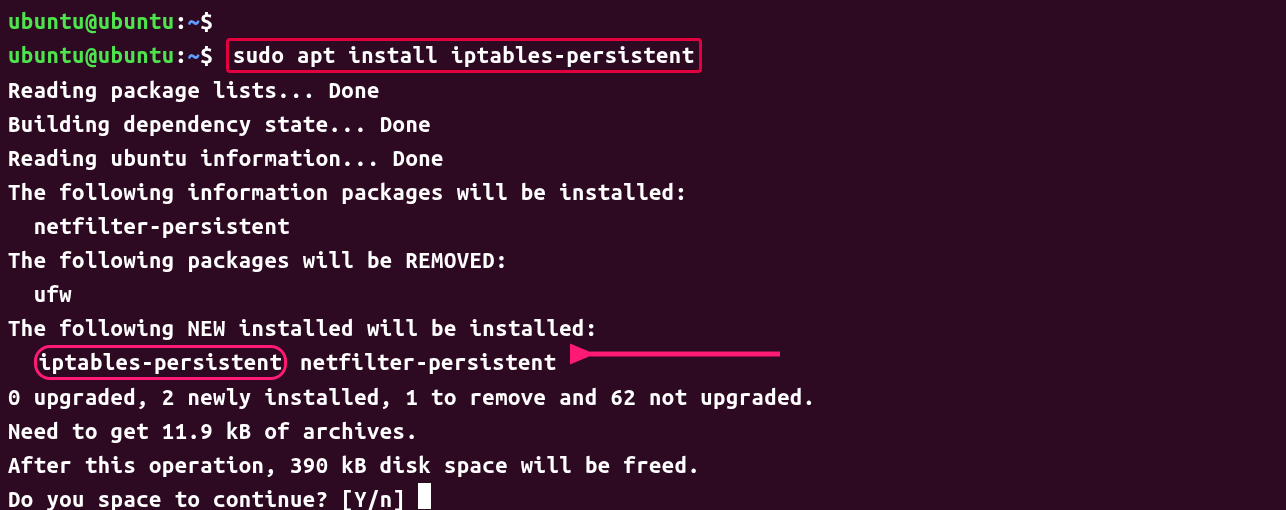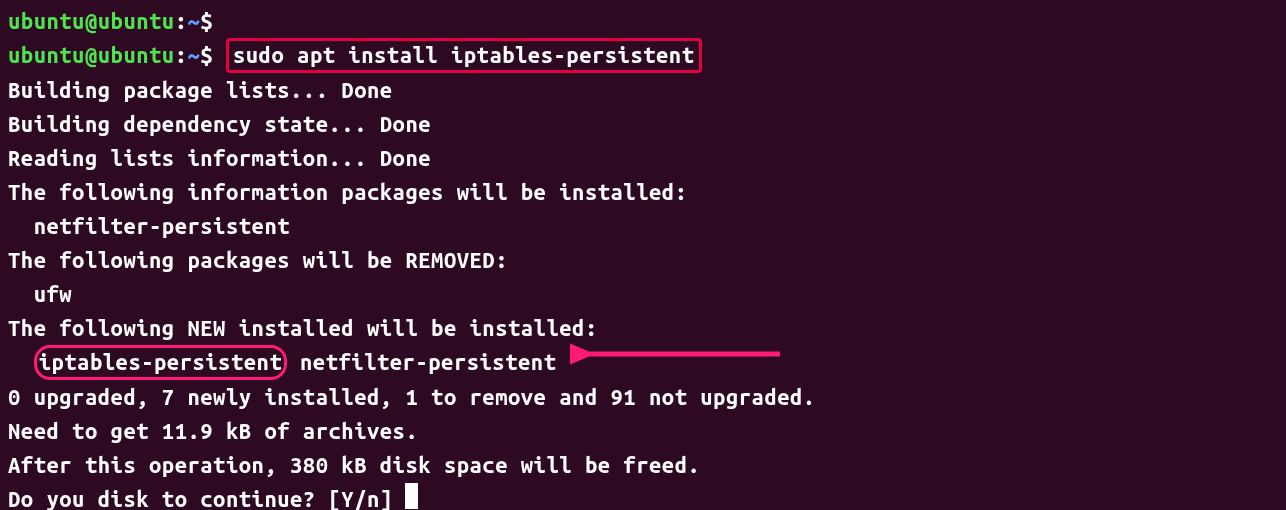--- a/index.html
+++ b/index.html
@@ -66,33 +66,33 @@
       pointer-events: none;
     }
   </style>
 </head>
 <body>
 
 <div class="line"><span class="prompt-user">ubuntu@ubuntu</span><span class="prompt-colon">:</span><span class="prompt-path">~</span><span class="prompt-dollar">$</span></div>
 
 <div class="line"><span class="prompt-user">ubuntu@ubuntu</span><span class="prompt-colon">:</span><span class="prompt-path">~</span><span class="prompt-dollar">$</span> <span class="highlight-red">sudo apt install iptables-persistent</span></div>
 
-<div class="line">Building package lists... Done</div>
+<div class="line">Reading package lists... Done</div>
 <div class="line">Building dependency state... Done</div>
-<div class="line">Reading lists information... Done</div>
+<div class="line">Reading ubuntu information... Done</div>
 <div class="line">The following information packages will be installed:</div>
 <div class="line">  netfilter-persistent</div>
 <div class="line">The following packages will be REMOVED:</div>
 <div class="line">  ufw</div>
 <div class="line">The following NEW installed will be installed:</div>
 <div class="line">  <span class="highlight-pink">iptables-persistent</span><span> netfilter-persistent</span></div>
-<div class="line">0 upgraded, 7 newly installed, 1 to remove and 91 not upgraded.</div>
+<div class="line">0 upgraded, 2 newly installed, 1 to remove and 62 not upgraded.</div>
 <div class="line">Need to get 11.9 kB of archives.</div>
-<div class="line">After this operation, 380 kB disk space will be freed.</div>
-<div class="line"><span>Do you disk to continue? [Y/n] </span><span class="cursor"></span></div>
+<div class="line">After this operation, 390 kB disk space will be freed.</div>
+<div class="line"><span>Do you space to continue? [Y/n] </span><span class="cursor"></span></div>
 
 <svg class="arrow-annotation" width="220" height="40" viewBox="0 0 220 40">
   <defs>
     <marker id="arrowhead" markerWidth="12" markerHeight="10" refX="1" refY="5" orient="auto">
       <polygon points="12 0, 0 5, 12 10" fill="#ff1a75"></polygon>
     </marker>
   </defs>
   <line x1="210" y1="20" x2="20" y2="20" stroke="#ff1a75" stroke-width="5" marker-end="url(#arrowhead)"></line>
 </svg>
 

